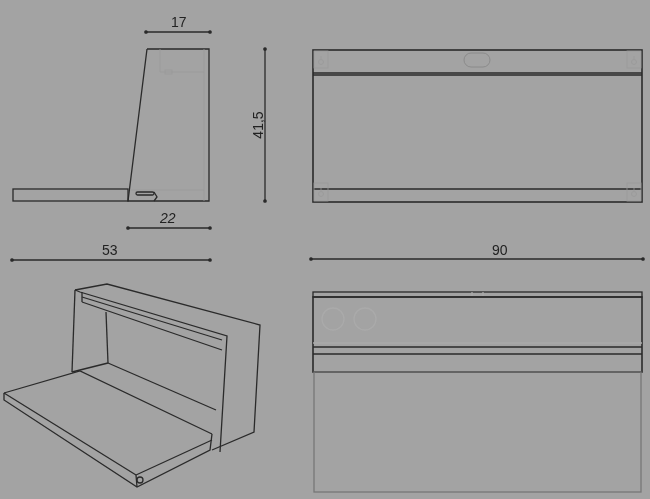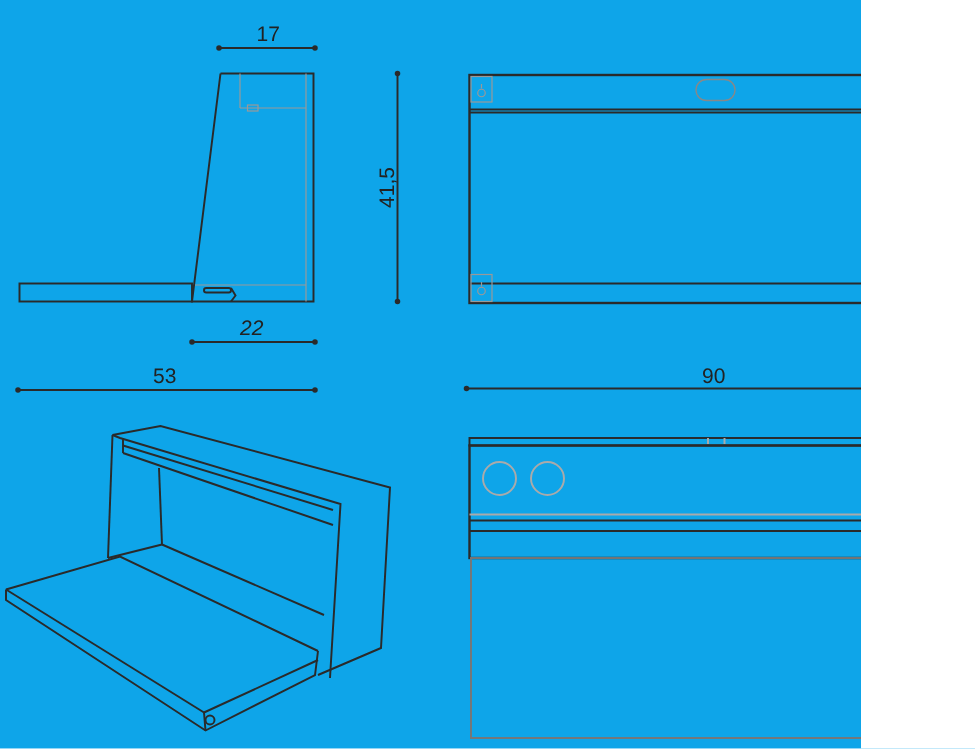--- a/index.html
+++ b/index.html
@@ -1,16 +1,16 @@
 <!DOCTYPE html>
 <html><head>
 <meta charset="utf-8">
 <style>
   html,body{margin:0;padding:0;background:#fff;}
-  #canvas{position:relative;width:574px;height:499px;overflow:hidden;background:#0ea5e9;}
+  #canvas{position:relative;width:650px;height:499px;overflow:hidden;background:#a3a3a3;}
   svg{position:absolute;left:0;top:0;}
   .dim-label{position:absolute;font-family:"Liberation Sans",sans-serif;font-size:14px;color:#222;line-height:1;}
   .dim-label.vert{transform:rotate(-90deg);transform-origin:center;}
 </style>
 </head>
 <body>
 
 <div id="canvas">
 <svg width="650" height="499" viewBox="0 0 650 499">
   <g stroke="#2a2a2a" fill="none" stroke-width="1.3">
@@ -111,14 +111,14 @@
       <line x1="472" y1="292" x2="472" y2="296" stroke="#aaa"></line>
       <line x1="483" y1="292" x2="483" y2="296" stroke="#aaa"></line>
     </g>
   </g>
 </svg>
 
 <span class="dim-label" style="left:171px;top:15px;">17</span>
 <span class="dim-label vert" style="left:244px;top:118px;">41,5</span>
 <span class="dim-label" style="left:160px;top:211px;font-style:italic;">22</span>
 <span class="dim-label" style="left:102px;top:243px;text-align:center;">53</span>
-<span class="dim-label" style="left:468px;top:243px;">90</span>
+<span class="dim-label" style="left:492px;top:243px;">90</span>
 </div>
 
 </body></html>

